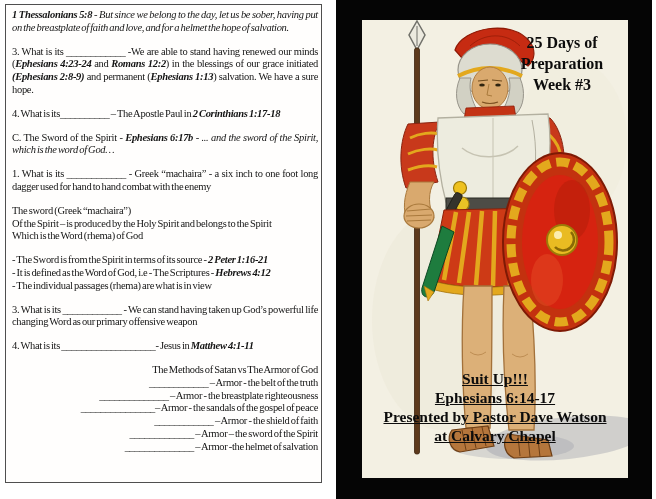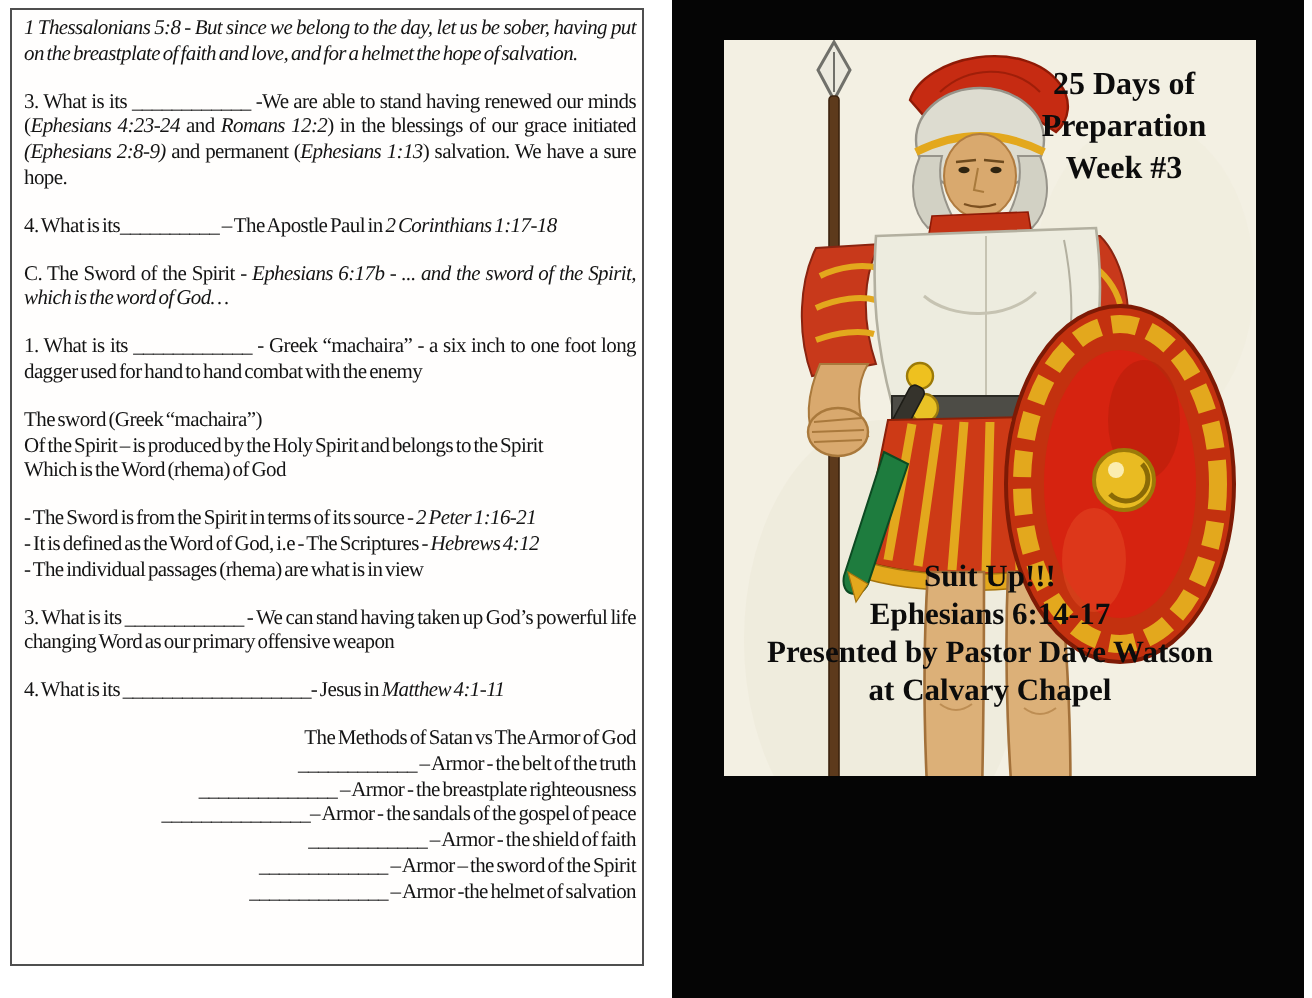--- a/index.html
+++ b/index.html
@@ -12,39 +12,39 @@
     position:absolute;left:5px;top:4px;width:317px;height:479px;
     border:1.5px solid #4f4f4f;box-sizing:border-box;
     padding:4px 3px 0 6px;background:#fffefd;overflow:hidden;
     font-size:10.5px;line-height:12.8px;color:#141414;
     letter-spacing:-0.3px;word-spacing:-1px;
   }
   .para{text-align:justify;}
   .para.center{text-align:right;}
   .para.nowrap{white-space:nowrap;text-align:left;}
   .para.gap{margin-bottom:11px;}
-  .seg-b{font-weight:normal;}
+  .seg-b{font-weight:bold;}
   .seg-i{font-style:italic;}
   
   .poster{
     position:absolute;left:336px;top:0;width:316px;height:499px;
     background:var(--panel-black,#050505);
   }
   .canvas{
-    position:absolute;left:26px;top:20px;width:266px;height:368px;
+    position:absolute;left:26px;top:20px;width:266px;height:458px;
     background:var(--canvas-cream,#f3f0e3);overflow:hidden;
   }
   .canvas svg{position:absolute;left:0;top:0;}
   .poster-header{
     position:absolute;top:12px;right:8px;width:116px;text-align:center;
     font-weight:bold;font-size:16px;line-height:21px;color:#0c0c0c;z-index:3;
   }
   .poster-footer{
     position:absolute;left:0;right:0;bottom:33px;text-align:center;
-    font-weight:bold;font-size:15.5px;line-height:19px;color:#0c0c0c;z-index:3;
+    font-weight:bold;font-size:15.5px;line-height:19px;color:#0c0c0c;z-index:3;text-decoration:underline;
   }
   .poster-footer div, .poster-header div{white-space:nowrap;}
 </style>
 </head>
 <body>
 
 <div class="notes-box">
   <div>
       <div class="para gap"><span class="seg-b seg-i">1 Thessalonians 5:8</span><span class="seg-i"> - </span><span class="seg-i">But since we belong to the day, let us be sober, having put on the breastplate of faith and love, and for a helmet the hope of salvation.</span></div>
       <div class="para gap"><span class="">3. What is its ____________ -We are able to stand having renewed our minds (</span><span class="seg-b seg-i">Ephesians 4:23-24</span><span class=""> and </span><span class="seg-b seg-i">Romans 12:2</span><span class="">) in the blessings of our grace initiated </span><span class="seg-b seg-i">(Ephesians 2:8-9)</span><span class=""> and permanent (</span><span class="seg-b seg-i">Ephesians 1:13</span><span class="">) salvation.  We have a sure hope.</span></div>

